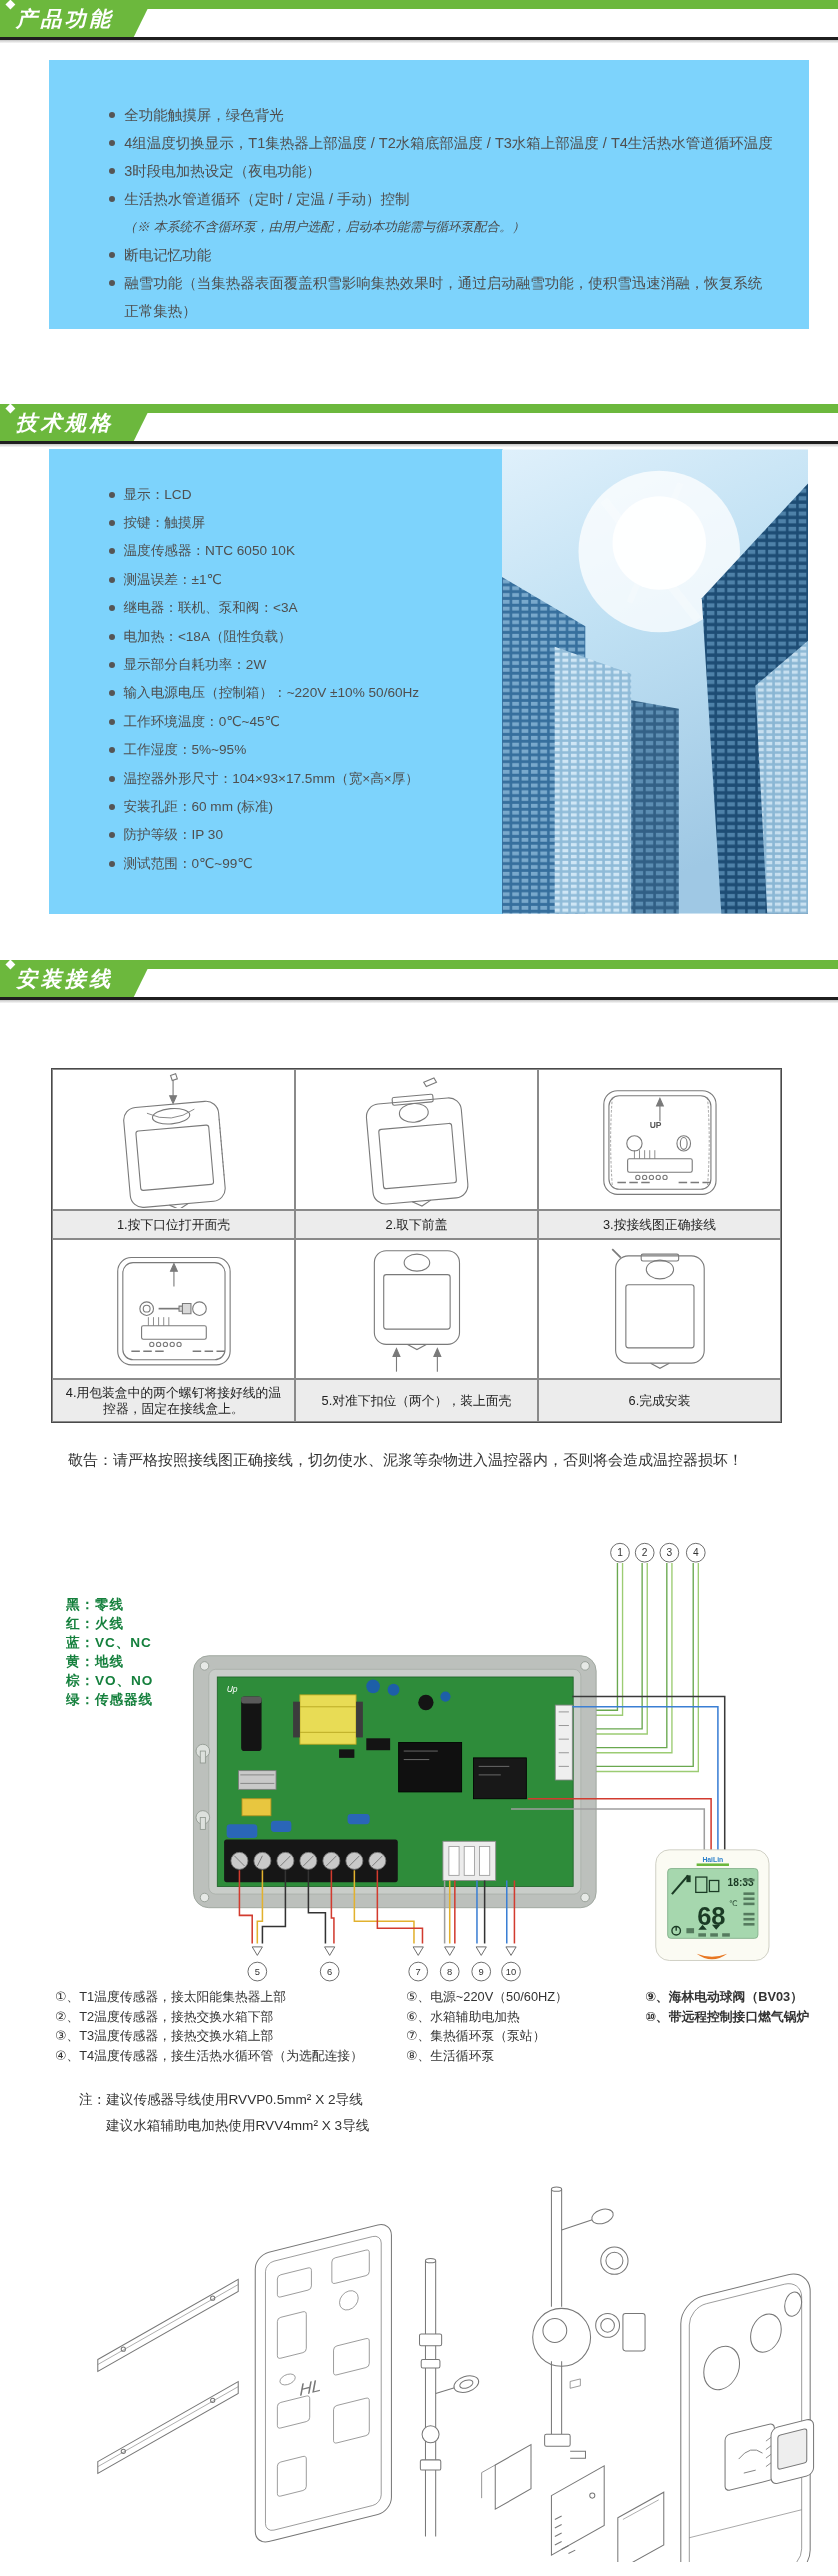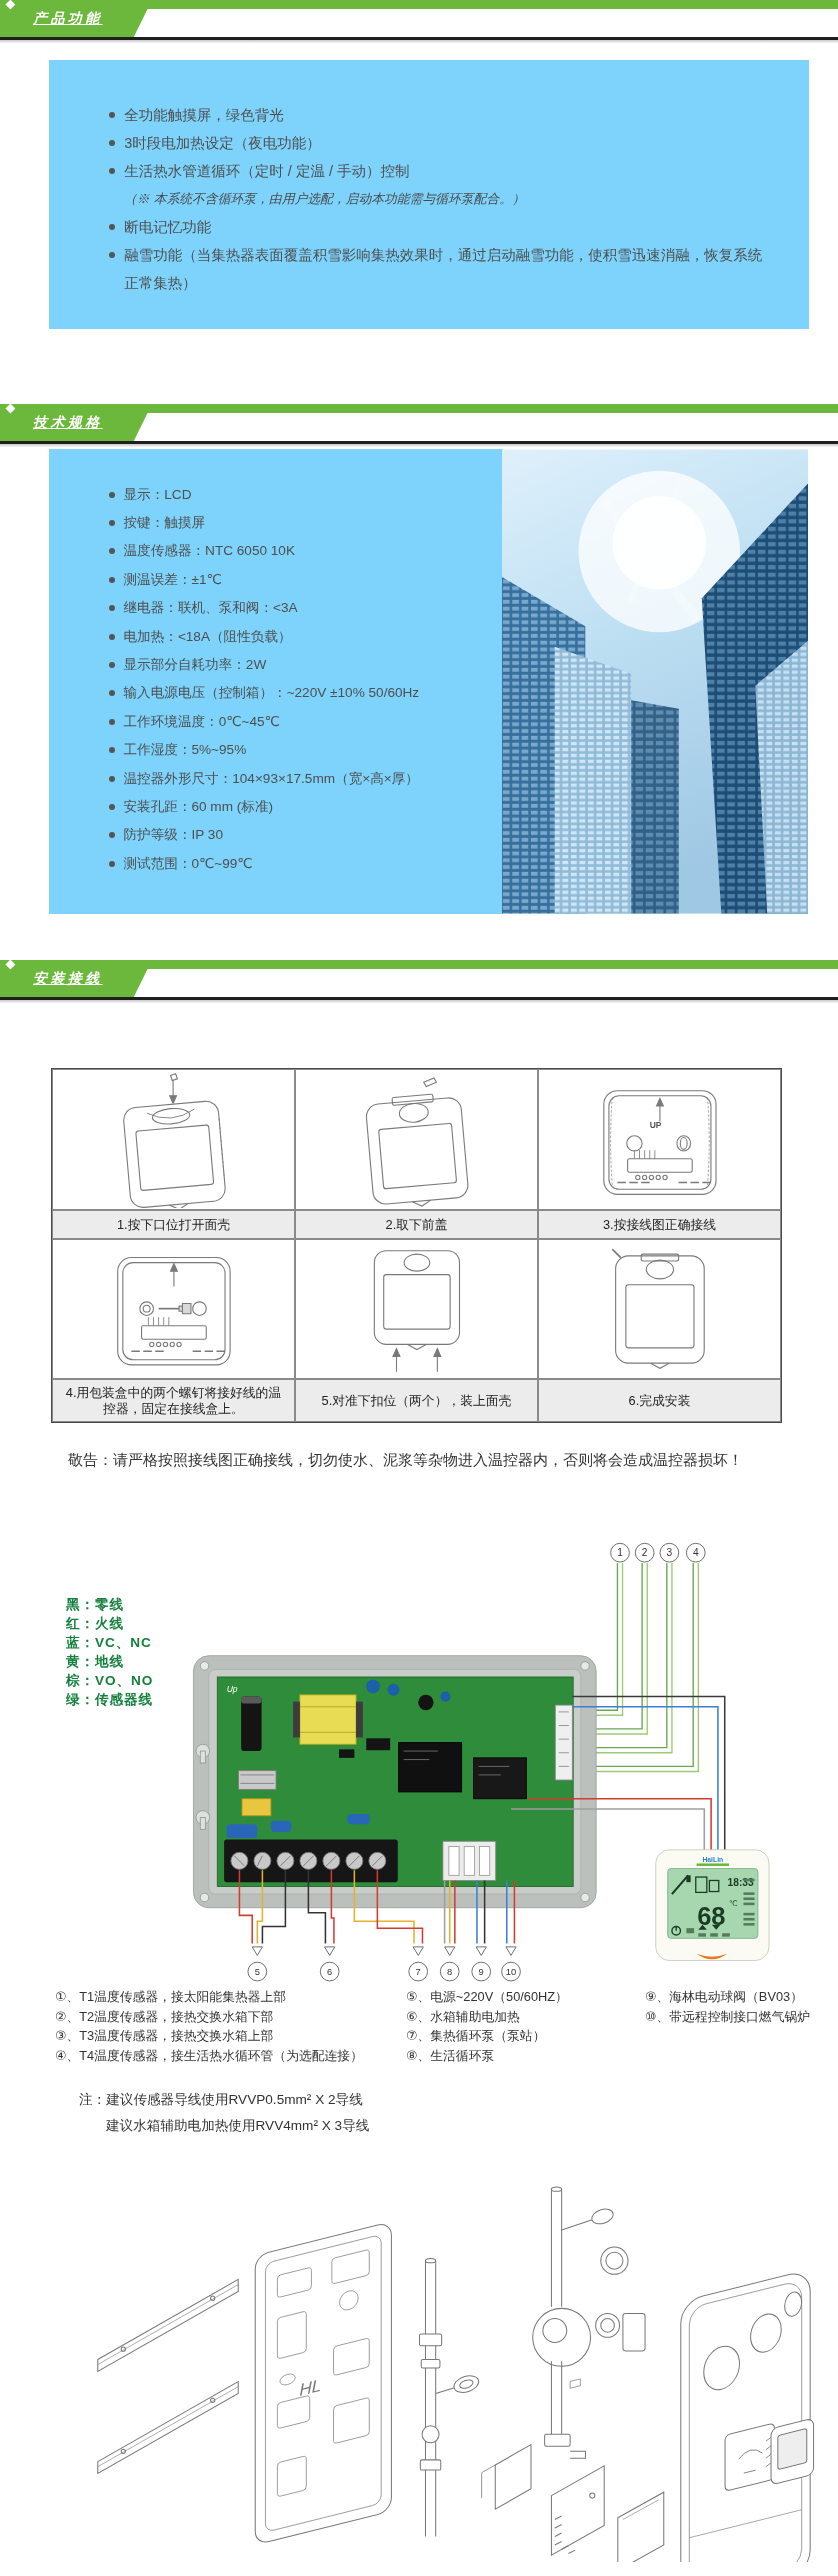--- a/index.html
+++ b/index.html
@@ -7,22 +7,22 @@
     width:839px;height:2576px;position:relative;background:#ffffff;
     font-family:"Liberation Sans","DejaVu Sans",sans-serif;
     -webkit-font-smoothing:antialiased;overflow:hidden;
   }
   
   .banner{position:absolute;left:0;width:839px;height:44px;}
   .banner .strip{position:absolute;top:0;left:0;right:0;height:9.4px;background:#6cb83d;}
   .banner .tab{
     position:absolute;top:0;left:0;width:152px;height:37px;background:#6cb83d;
     clip-path:polygon(0 0,100% 0,88% 100%,0 100%);
-    display:flex;align-items:center;padding-left:33px;box-sizing:border-box;
-    color:#fff;font-size:14px;font-weight:bold;font-style:italic;letter-spacing:3.4px;text-decoration:underline;
+    display:flex;align-items:center;padding-left:16px;box-sizing:border-box;
+    color:#fff;font-size:21px;font-weight:bold;font-style:italic;letter-spacing:3.4px;
   }
   .banner .diamond{position:absolute;top:0.9px;left:6.8px;width:6.8px;height:6.8px;background:#fff;transform:rotate(45deg);z-index:2;}
   .banner .dark-line{position:absolute;top:37px;left:0;right:0;height:2.6px;background:#1f1f1f;}
   .banner .shadow-line{position:absolute;top:40px;left:0;right:0;height:3.4px;background:linear-gradient(#c6c6c6,#f7f7f7);}
   
   .gray-box{position:absolute;background:#7dd3fc;}
   .feat-list,.spec-list{margin:0;padding:0;list-style:none;color:#4f4f4f;}
   .feat-list{padding:41px 34px 0 60px;font-size:14.5px;}
   .feat-list li{line-height:28px;position:relative;padding-left:15.3px;}
   .feat-list li::before{content:"";position:absolute;left:0;top:11px;width:6px;height:6px;border-radius:50%;background:#555;}
@@ -41,21 +41,21 @@
   
   .warning{position:absolute;top:1451px;left:68px;width:732px;font-size:15px;color:#333;}
   
   .wiring{position:absolute;top:1528px;left:0;width:839px;height:464px;}
   .wiring svg{position:absolute;top:0;left:0;}
   .wire-legend{position:absolute;top:67px;left:66px;font-size:13.6px;font-weight:bold;color:#15803d;line-height:19px;letter-spacing:0.9px;}
   
   .callouts{position:absolute;font-size:12.8px;color:#333;line-height:19.6px;}
   .c1{top:1987px;left:55px;width:349px;}
   .c2{top:1987px;left:406px;width:247px;}
-  .c3{top:1987px;left:645px;width:192px;}
+  .c3{top:1987px;left:645px;width:192px;font-weight:bold;}
   .wiring-note{position:absolute;top:2087px;left:55px;font-size:13.6px;color:#333;line-height:26px;margin-left:24px;}
   
   .exploded{position:absolute;top:2179px;left:85px;}
   text{font-family:"Liberation Sans","DejaVu Sans",sans-serif;}
 </style>
 </head>
 <body>
 
 <div class="banner" style="top:0">
   <div class="strip"></div>
@@ -63,20 +63,21 @@
   <div class="tab">
     <span>产品功能</span>
   </div>
   <div class="dark-line"></div>
   <div class="shadow-line"></div>
 </div>
 
 <div class="gray-box" style="top:60px;left:49px;width:760px;height:269px;">
   <ul class="feat-list">
     <li>全功能触摸屏，绿色背光</li>
+    <li>4组温度切换显示，T1集热器上部温度 / T2水箱底部温度 / T3水箱上部温度 / T4生活热水管道循环温度</li>
     <li>3时段电加热设定（夜电功能）</li>
     <li>生活热水管道循环（定时 / 定温 / 手动）控制</li>
   </ul>
   <div class="feat-subnote" style="padding-left:75px;">（※ 本系统不含循环泵，由用户选配，启动本功能需与循环泵配合。）</div>
   <ul class="feat-list" style="padding-top:0;">
     <li>断电记忆功能</li>
     <li>融雪功能（当集热器表面覆盖积雪影响集热效果时，通过启动融雪功能，使积雪迅速消融，恢复系统正常集热）</li>
   </ul>
 </div>
 

